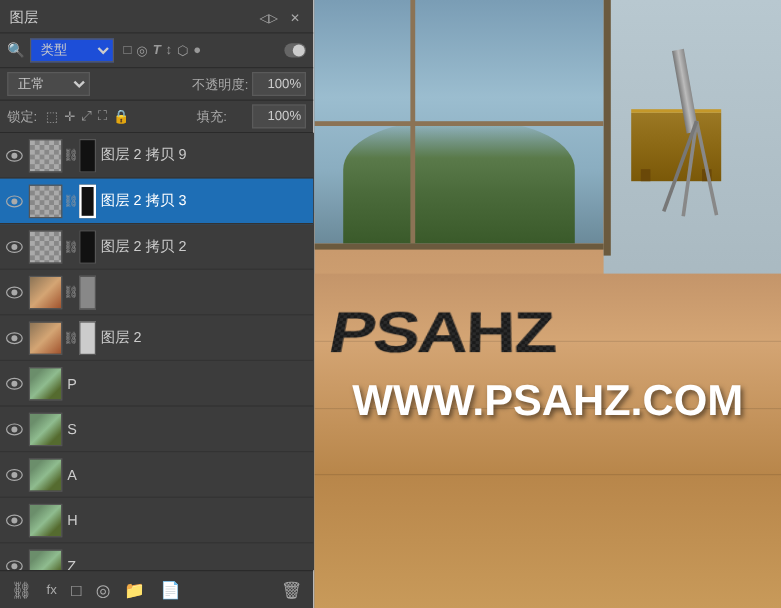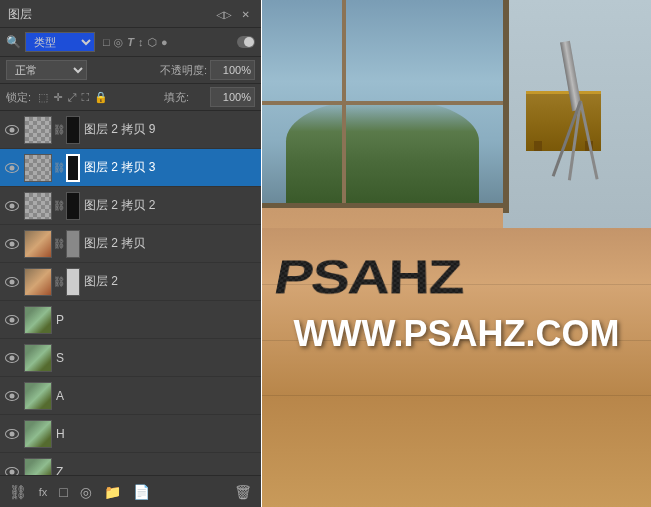--- a/index.html
+++ b/index.html
@@ -114,21 +114,21 @@
       background: #3c3c3c;
       border-bottom: 1px solid #2a2a2a;
     }
 
     .blend-select {
       background: #4a4a4a;
       border: 1px solid #5a5a5a;
       color: #ccc;
       font-size: 11px;
       padding: 2px 4px;
-      width: 81px;
+      width: 69px;
       height: 20px;
     }
 
     .opacity-control {
       display: flex;
       align-items: center;
       gap: 3px;
       margin-left: auto;
     }
 
@@ -485,21 +485,20 @@
 
     <div class="layer-row">
       <div class="layer-eye">
         <div class="eye-icon"></div>
       </div>
       <div class="layer-thumb-group">
         <div class="layer-thumb" style="background: linear-gradient(135deg, #8B7355 0%, #D4A574 50%, #A0522D 100%);"></div>
         <span class="thumb-link">⛓</span>
         <div class="layer-small-thumb" style="background:#888;"></div>
       </div>
-      <span class="layer-name">图层 2 拷贝</span>
     </div>
 
     <div class="layer-row">
       <div class="layer-eye">
         <div class="eye-icon"></div>
       </div>
       <div class="layer-thumb-group">
         <div class="layer-thumb" style="background: linear-gradient(135deg, #8B7355 0%, #D4A574 50%, #A0522D 100%);"></div>
         <span class="thumb-link">⛓</span>
         <div class="layer-small-thumb" style="background:#ccc;"></div>

